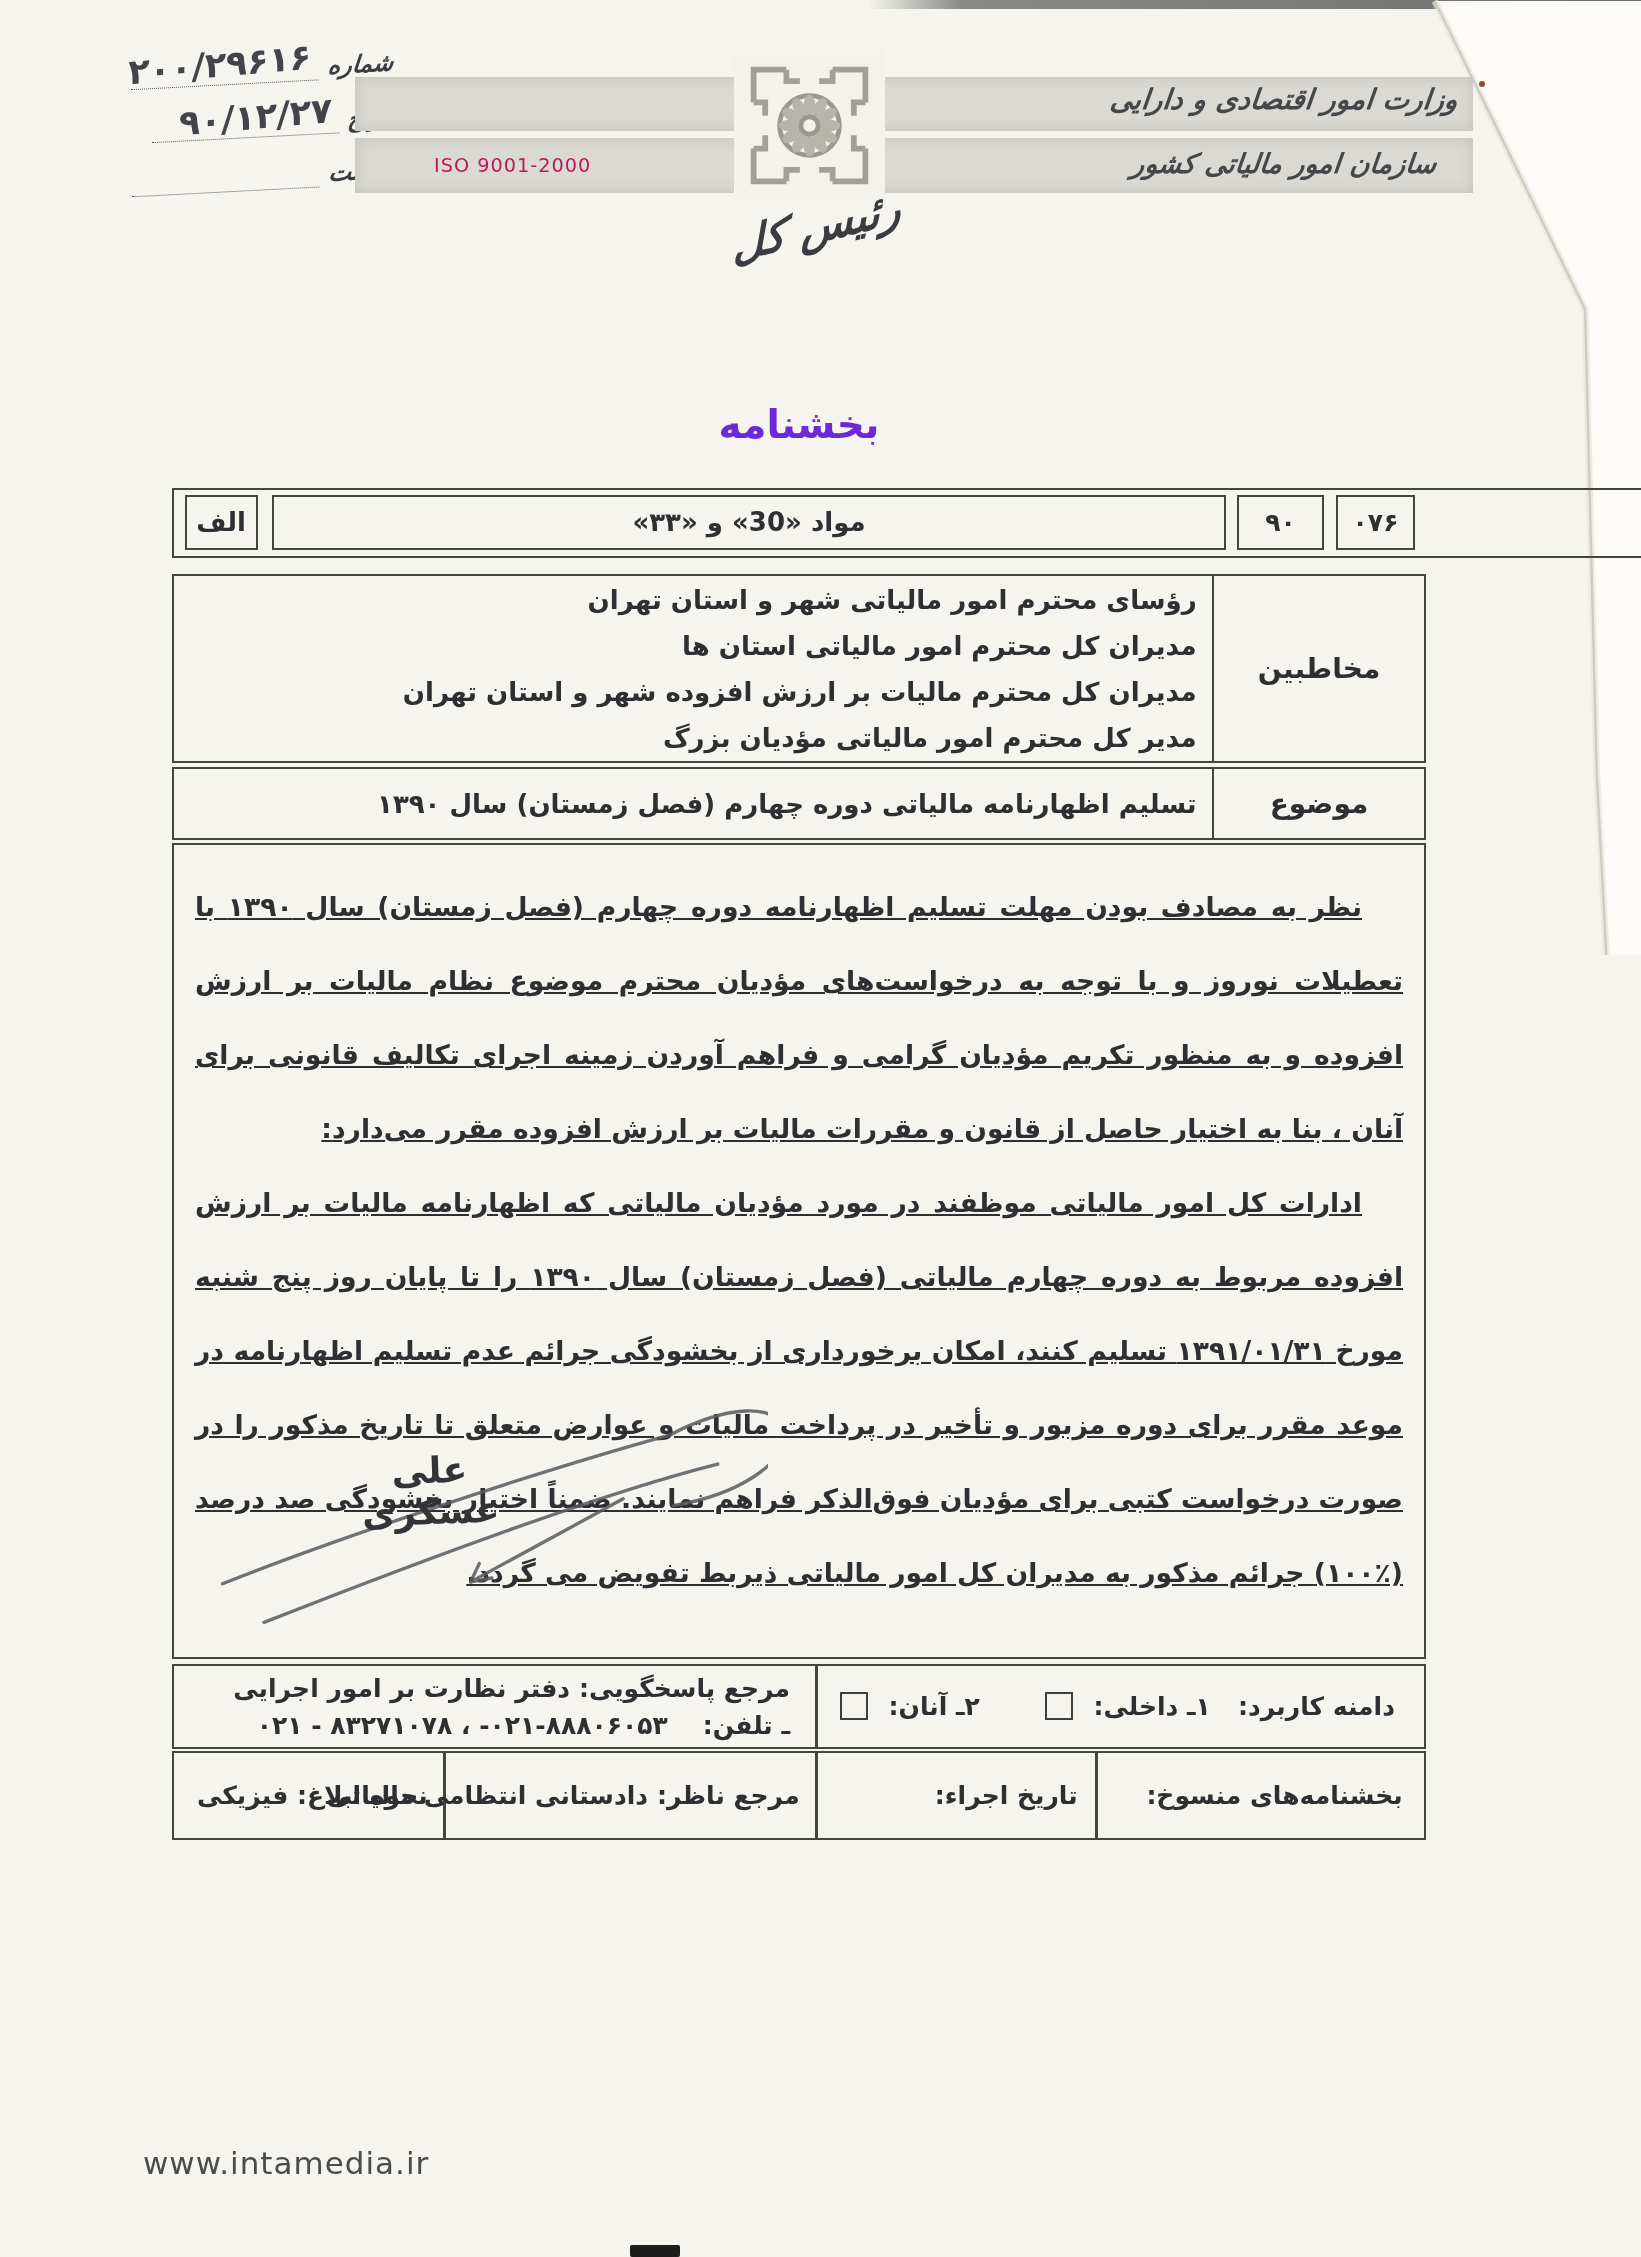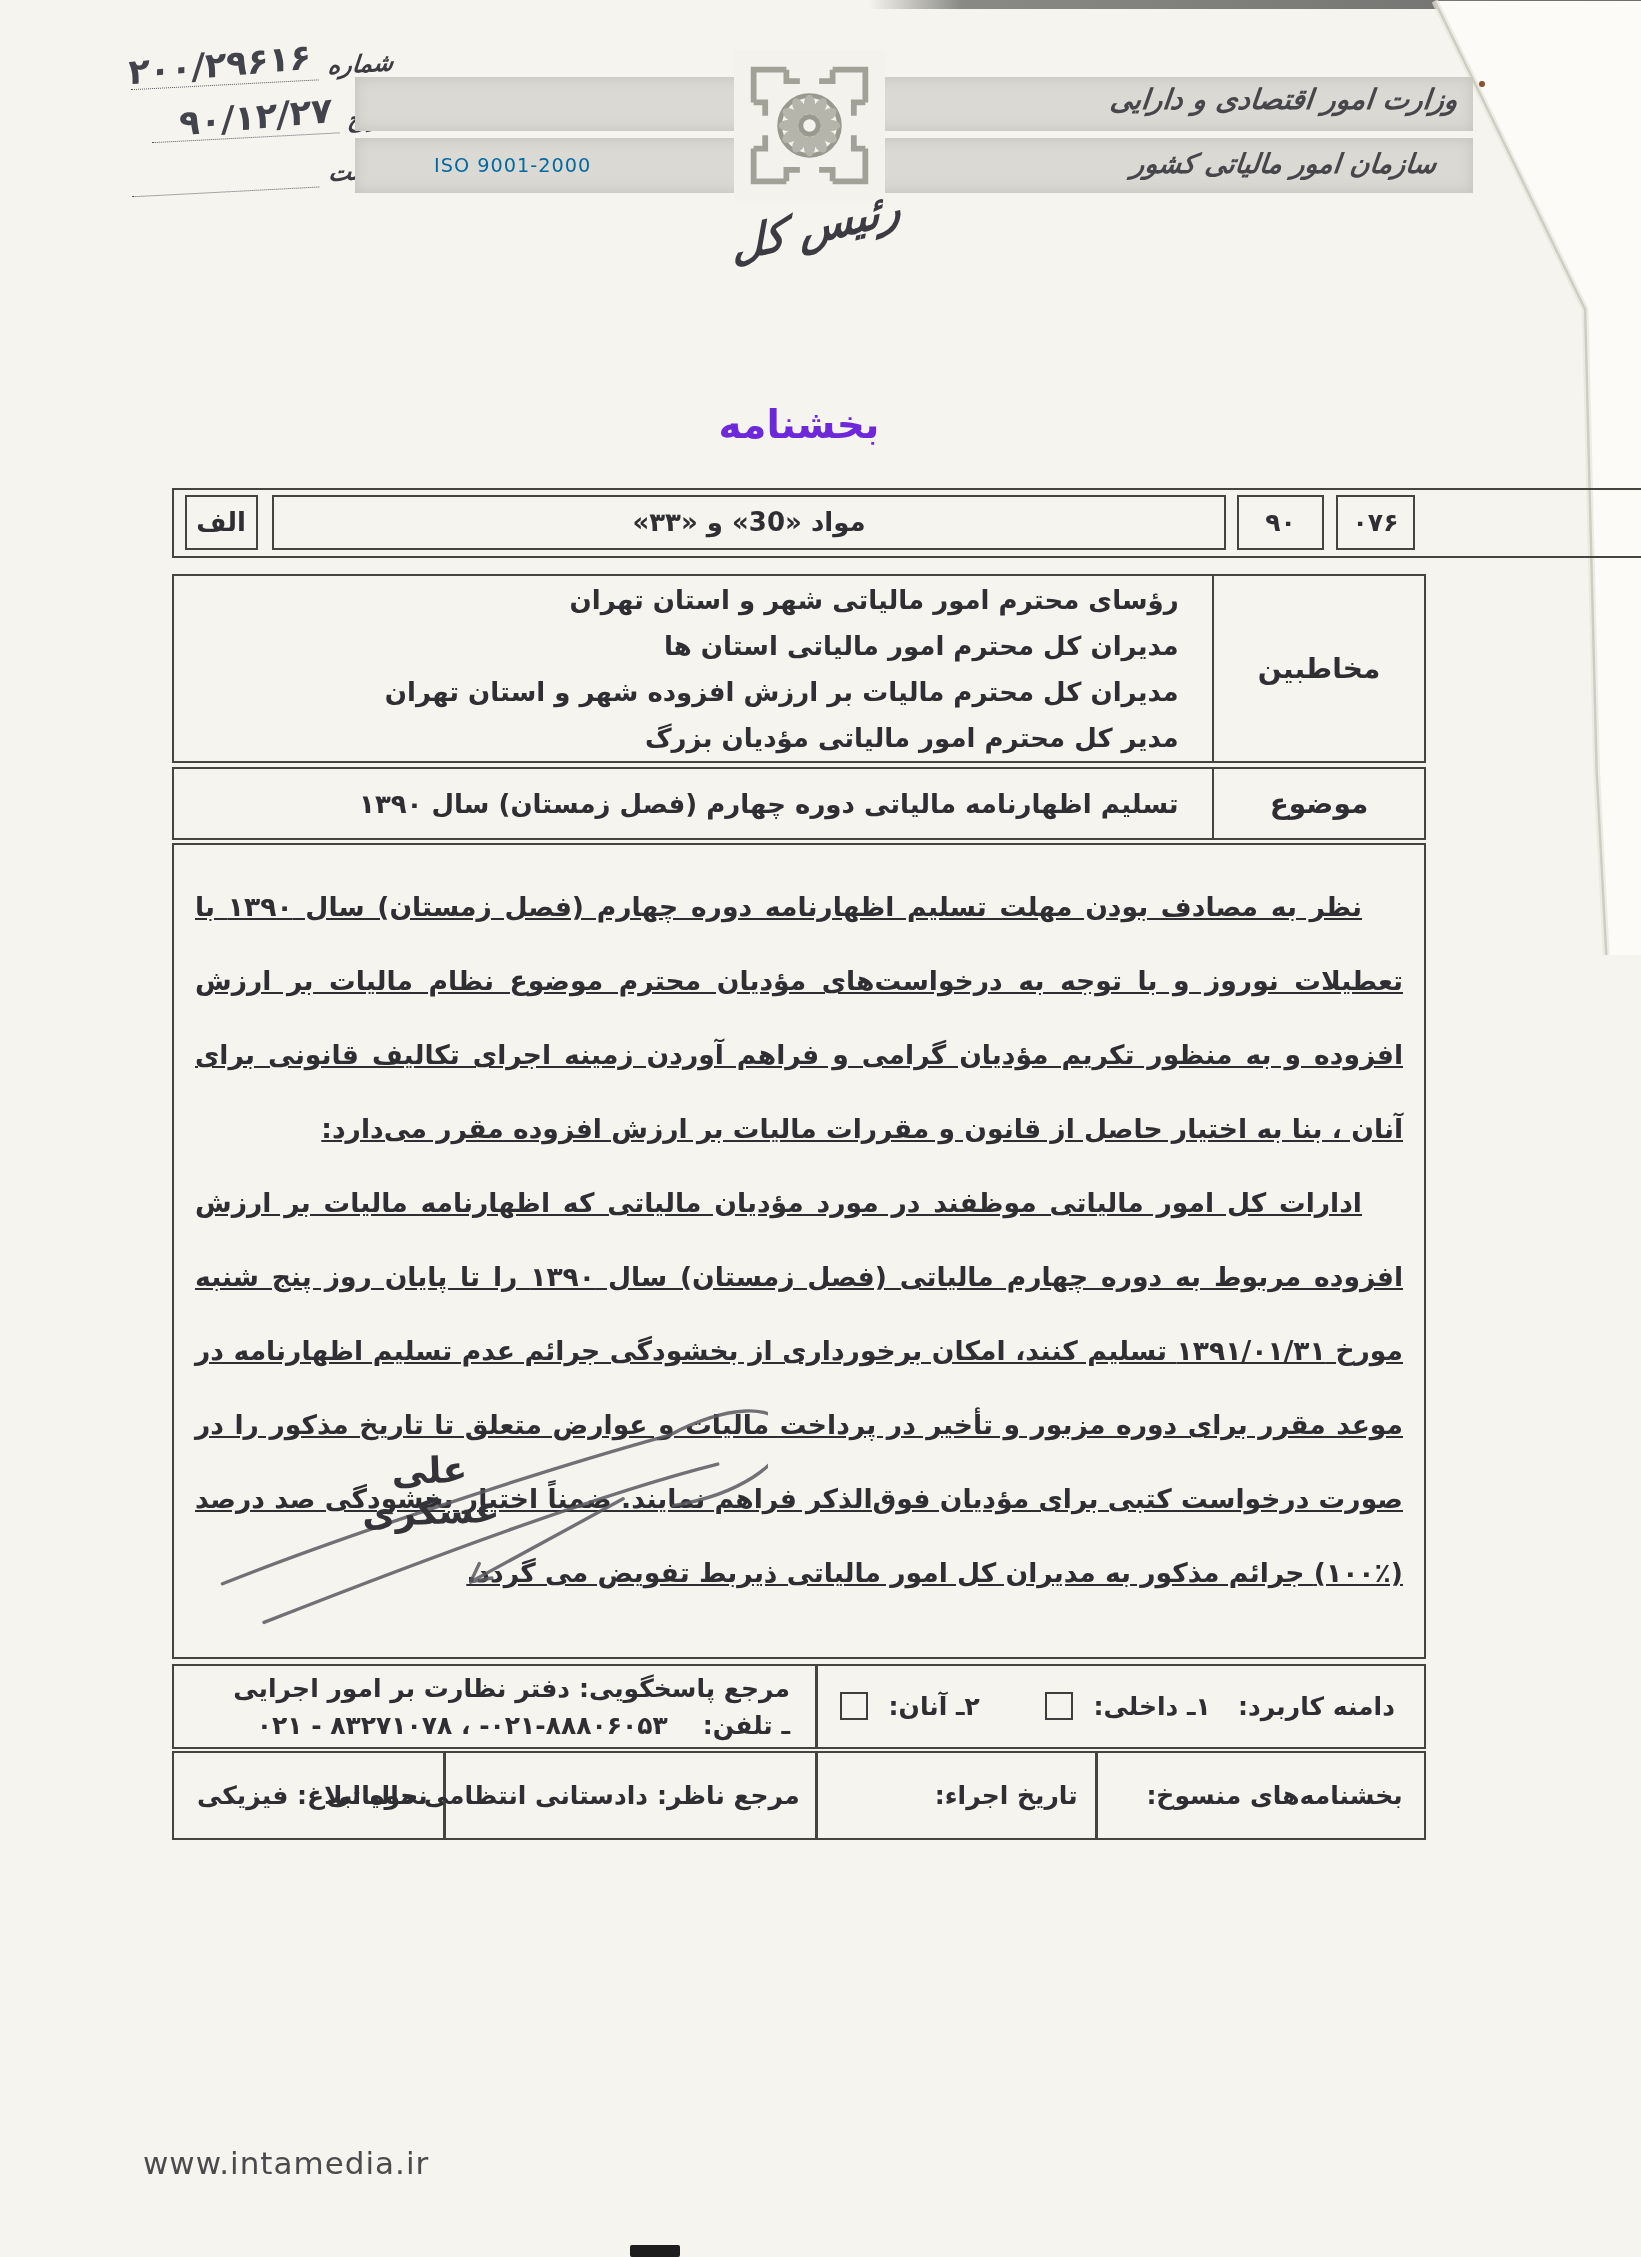--- a/index.html
+++ b/index.html
@@ -23,32 +23,32 @@
   .ref-line{display:inline-block;width:188px;border-bottom:1.9px dotted #56565c;height:39px;position:relative;}
   .ref-value{position:absolute;bottom:0;right:5.8px;font-size:35px;font-weight:bold;color:#43434c;
     letter-spacing:2.9px;transform:rotate(-2deg) skewX(-6deg);white-space:nowrap;}
   
   .band{background:#dad9d3;box-shadow:inset 0 0 13.5px rgba(120,120,115,.25);}
   .band1{left:355px;top:77px;width:1118px;height:54px;}
   .band2{left:355px;top:138px;width:1118px;height:55px;}
   .logo-plate{left:734px;top:50px;width:151px;height:151px;background:#f3f2ec;display:flex;align-items:center;justify-content:center;}
   .ministry{left:1081px;top:83px;width:406px;text-align:center;font-size:28px;font-weight:bold;font-style:italic;color:#46464b;transform:skewX(-6deg);}
   .org{left:1081px;top:148px;width:406px;text-align:center;font-size:27px;font-weight:bold;font-style:italic;color:#46464b;transform:skewX(-6deg);}
-  .iso{left:434px;top:154px;width:193px;direction:ltr;text-align:left;font-size:19.3px;color:#0369a1;letter-spacing:1px;}
+  .iso{left:434px;top:154px;width:193px;direction:ltr;text-align:left;font-size:19.3px;color:#be185d;letter-spacing:1px;}
   .chief{left:710px;top:201px;width:212px;text-align:center;font-size:44px;font-weight:bold;font-style:italic;color:#3b3b41;transform:rotate(-13deg) skewX(-10deg);}
   
   .doc-title{left:172px;top:402px;width:1254px;text-align:center;font-size:39px;font-weight:bold;letter-spacing:1.9px;color:#6d28d9;}
   .frame{border:2.9px solid #45453f;box-sizing:border-box;background:transparent;}
   .cell{border:2.4px solid #45453f;box-sizing:border-box;position:absolute;display:flex;align-items:center;justify-content:center;font-weight:bold;}
   .class-frame{left:172px;top:488px;width:1500px;height:70px;}
   .recip-frame{left:172px;top:574px;width:1254px;height:189px;display:flex;}
   .subj-frame{left:172px;top:767px;width:1254px;height:73px;display:flex;}
   .body-frame{left:172px;top:843px;width:1254px;height:816px;padding:25px 21px 0 21px;}
   .label-col{width:210px;flex:0 0 210px;border-left:2.9px solid #45453f;display:flex;align-items:center;justify-content:center;
-    font-size:28px;font-weight:bold;margin-left:18px;}
+    font-size:28px;font-weight:bold;}
   .content-col{flex:1;display:flex;flex-direction:column;justify-content:center;padding:9.7px 15.4px;}
   .recip-line{font-size:26px;font-weight:bold;line-height:46px;text-align:right;}
   .subj-text{font-size:26px;font-weight:bold;text-align:right;}
   .body-par{font-size:26.6px;font-weight:bold;line-height:74px;text-align:justify;text-align-last:right;margin:0;}
   .indent{text-indent:41px;text-decoration:underline;}
   
   .sig-name{left:319px;top:1450px;width:222px;text-align:center;font-size:36px;font-weight:bold;color:#333338;transform:rotate(-2deg);}
   
   .frow1{left:172px;top:1664px;width:1254px;height:85px;}
   .frow2{left:172px;top:1751px;width:1254px;height:89px;}

